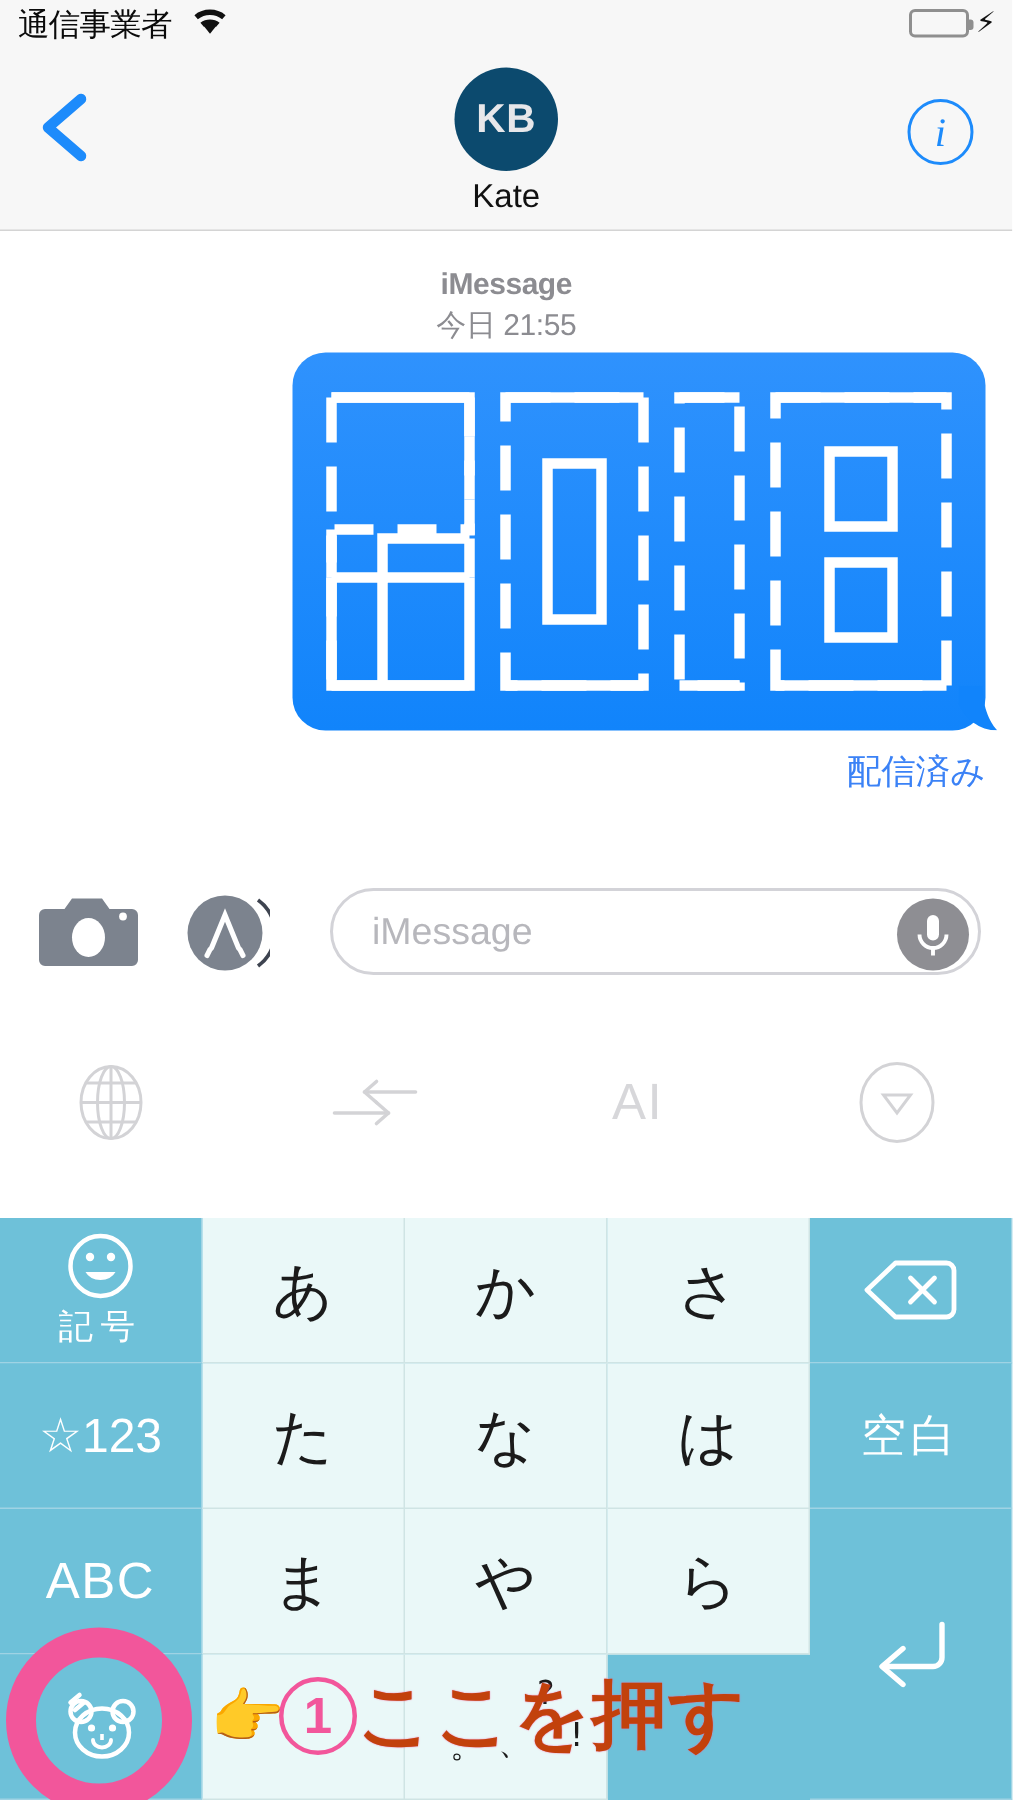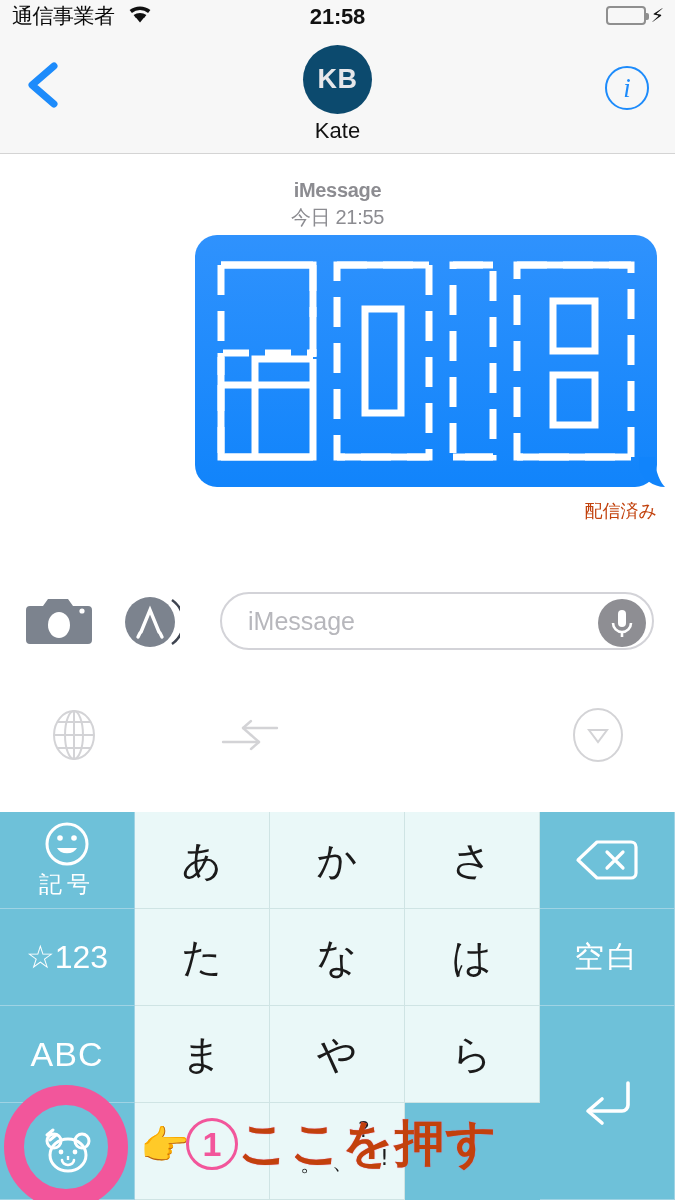--- a/index.html
+++ b/index.html
@@ -206,22 +206,22 @@
   .digits {
     position: absolute;
     left: 0; top: 0;
     width: 462px;
     height: 252px;
   }
   .delivered {
     position: absolute;
     right: 18px;
     top: 344px;
-    font-size: 18px;
-    color: #c2410c;
+    font-size: 23px;
+    color: #3b82f6;
   }
 
   
   .inputbar {
     position: absolute;
     top: 578px; left: 0;
     width: 675px;
     height: 90px;
     background: #ffffff;
     display: flex;
@@ -454,23 +454,20 @@
     <div class="sb-left">
       <span class="sb-carrier">通信事業者</span>
       <span>
         <svg width="30" height="22" viewBox="0 0 30 22">
           <path d="M15 19.5l-4.3-5.3a6.8 6.8 0 0 1 8.6 0z" fill="#111"></path>
           <path d="M4.6 7.1a16.5 16.5 0 0 1 20.8 0l-2.3 2.8a12.9 12.9 0 0 0-16.2 0z" fill="#111"></path>
           <path d="M8.6 12.1a10.5 10.5 0 0 1 12.8 0l-2.3 2.8a6.9 6.9 0 0 0-8.2 0z" fill="#111"></path>
         </svg>
       </span>
     </div>
-    <div class="sb-center">
-      <span class="sb-time">21:58</span>
-    </div>
     <div class="sb-right">
       <span class="battery">
         <span class="battery-fill"></span>
       </span>
       <span class="bolt">⚡</span>
     </div>
   </div>
 
   <div class="navbar">
     <div class="nav-back">
@@ -587,20 +584,21 @@
     <div class="ghost-item" style="left:212px;width:76px;">
       <svg width="70" height="50" viewBox="0 0 70 50">
         <g fill="none" stroke="#b0b0b5" stroke-width="2.4" stroke-linecap="round" stroke-linejoin="round">
           <path d="M8 32 H44"></path>
           <polyline points="36,25 44,32 36,39"></polyline>
           <path d="M62 18 H28"></path>
           <polyline points="36,11 28,18 36,25"></polyline>
         </g>
       </svg>
     </div>
+    <div class="ghost-item ghost-ai" style="left:382px;width:86px;">AI</div>
     <div class="ghost-item" style="left:566px;width:64px;">
       <svg width="56" height="56" viewBox="0 0 56 56">
         <ellipse cx="28" cy="28" rx="24" ry="26" fill="none" stroke="#b0b0b5" stroke-width="2"></ellipse>
         <polygon points="19,23 37,23 28,35" fill="none" stroke="#b0b0b5" stroke-width="2"></polygon>
       </svg>
     </div>
   </div>
 
   <div class="keyboard">
     <div class="kb-grid">

